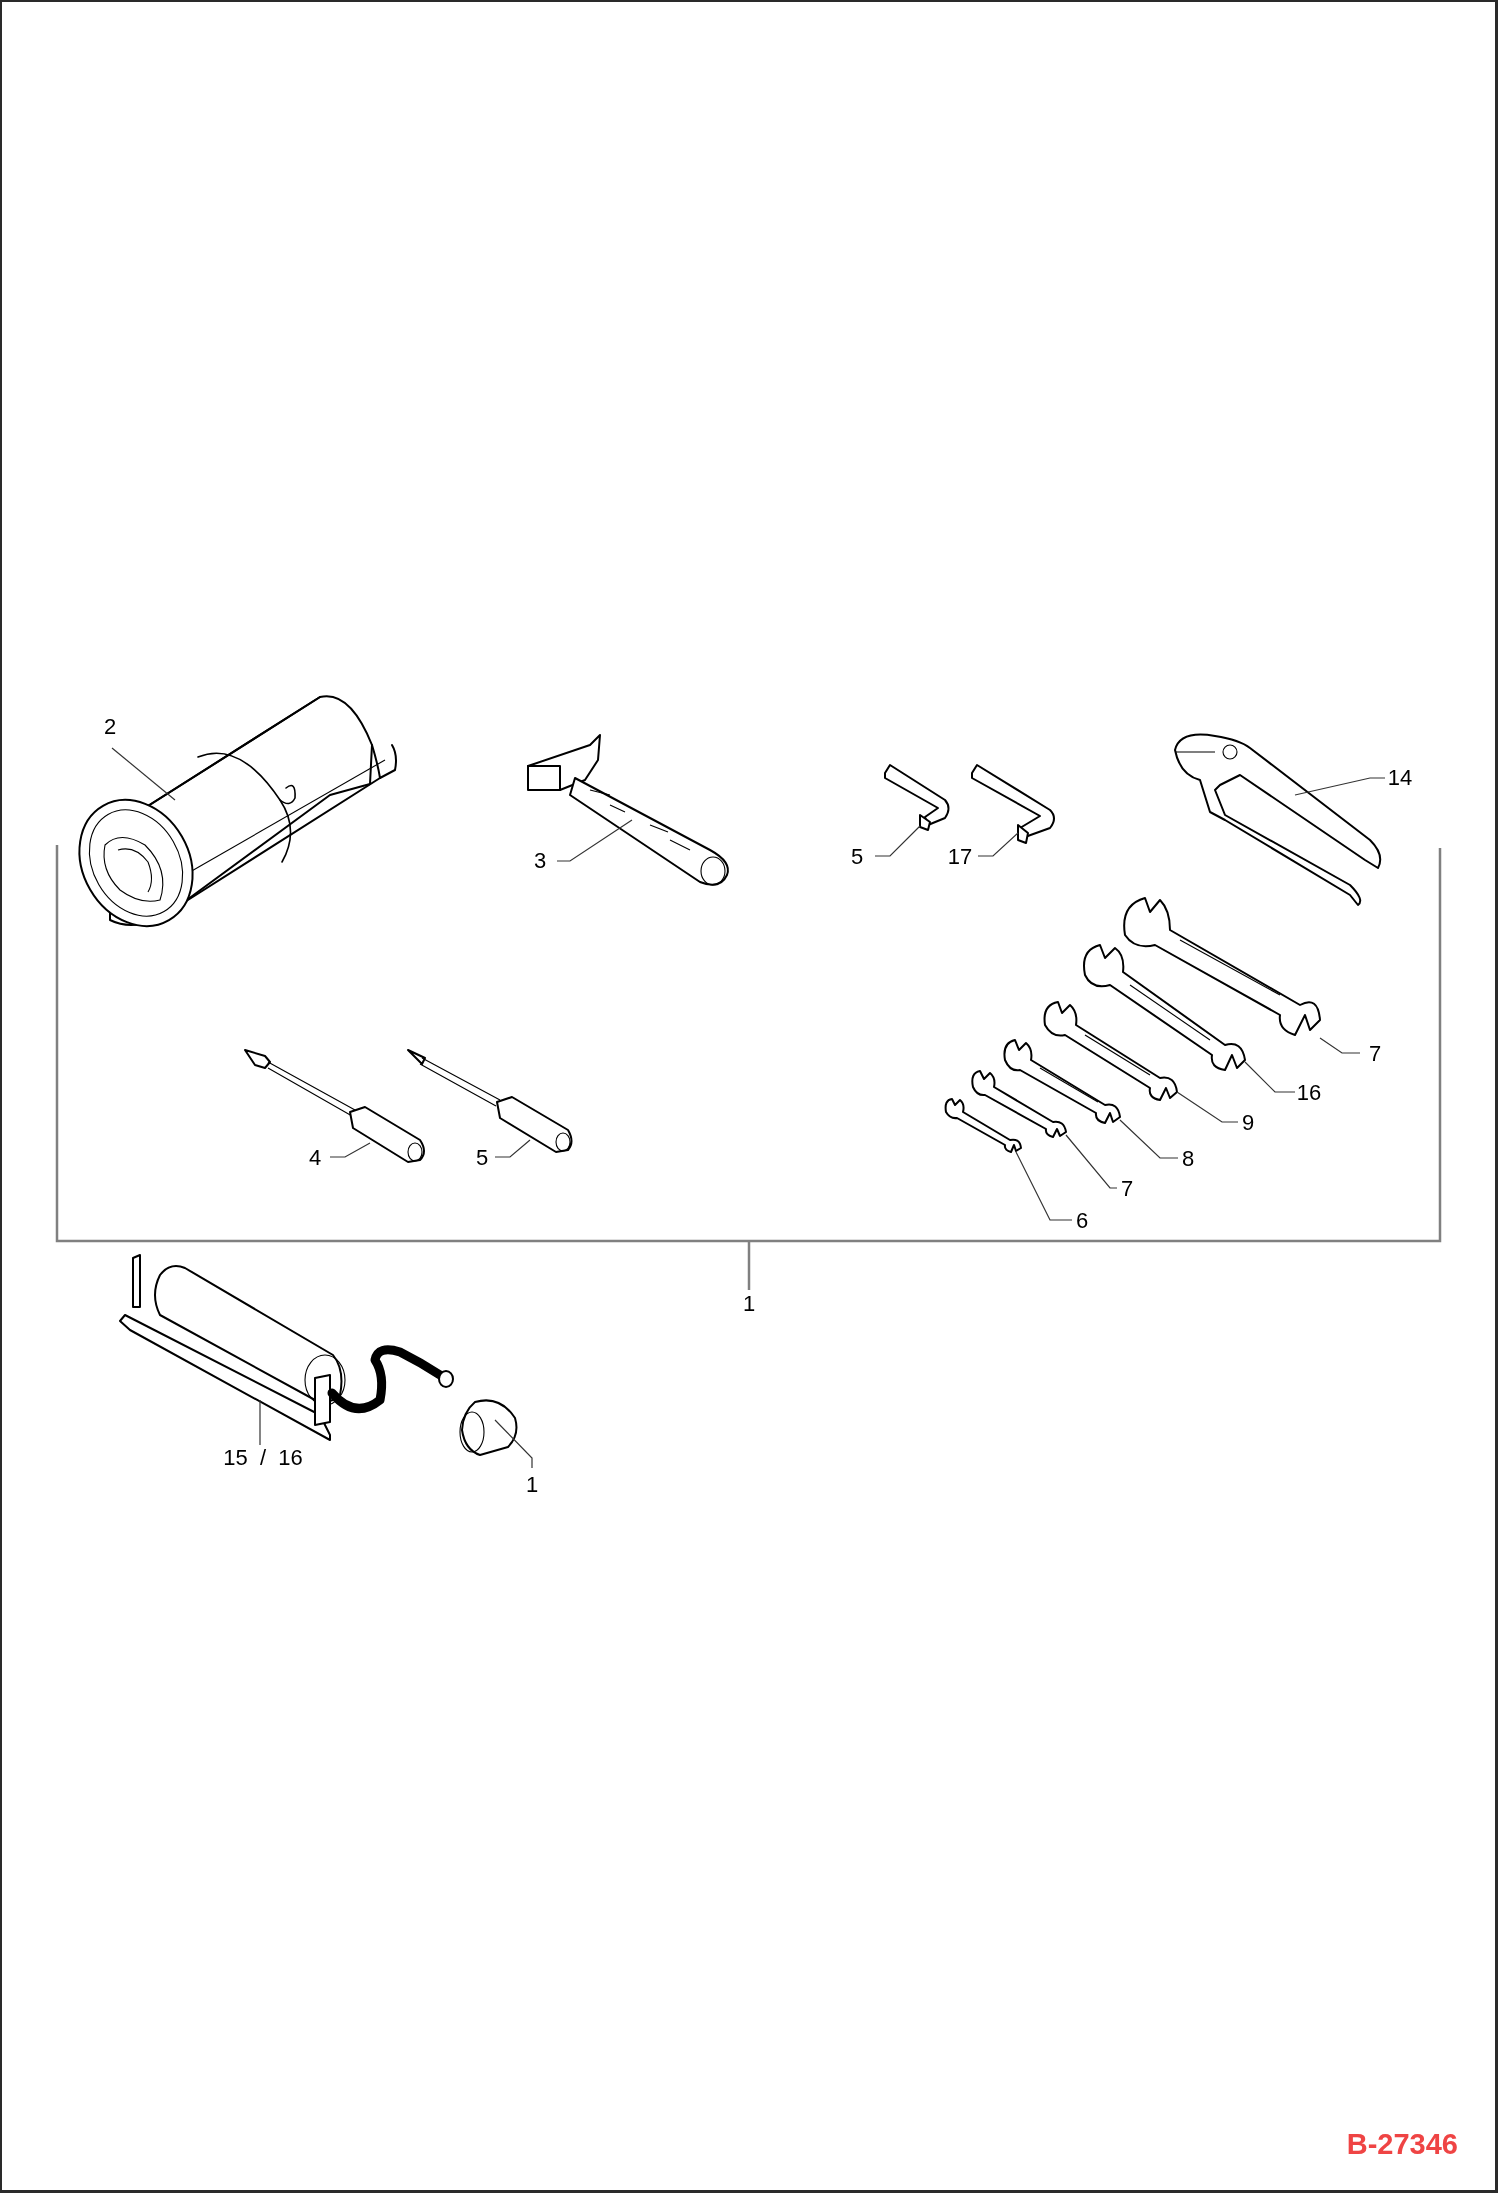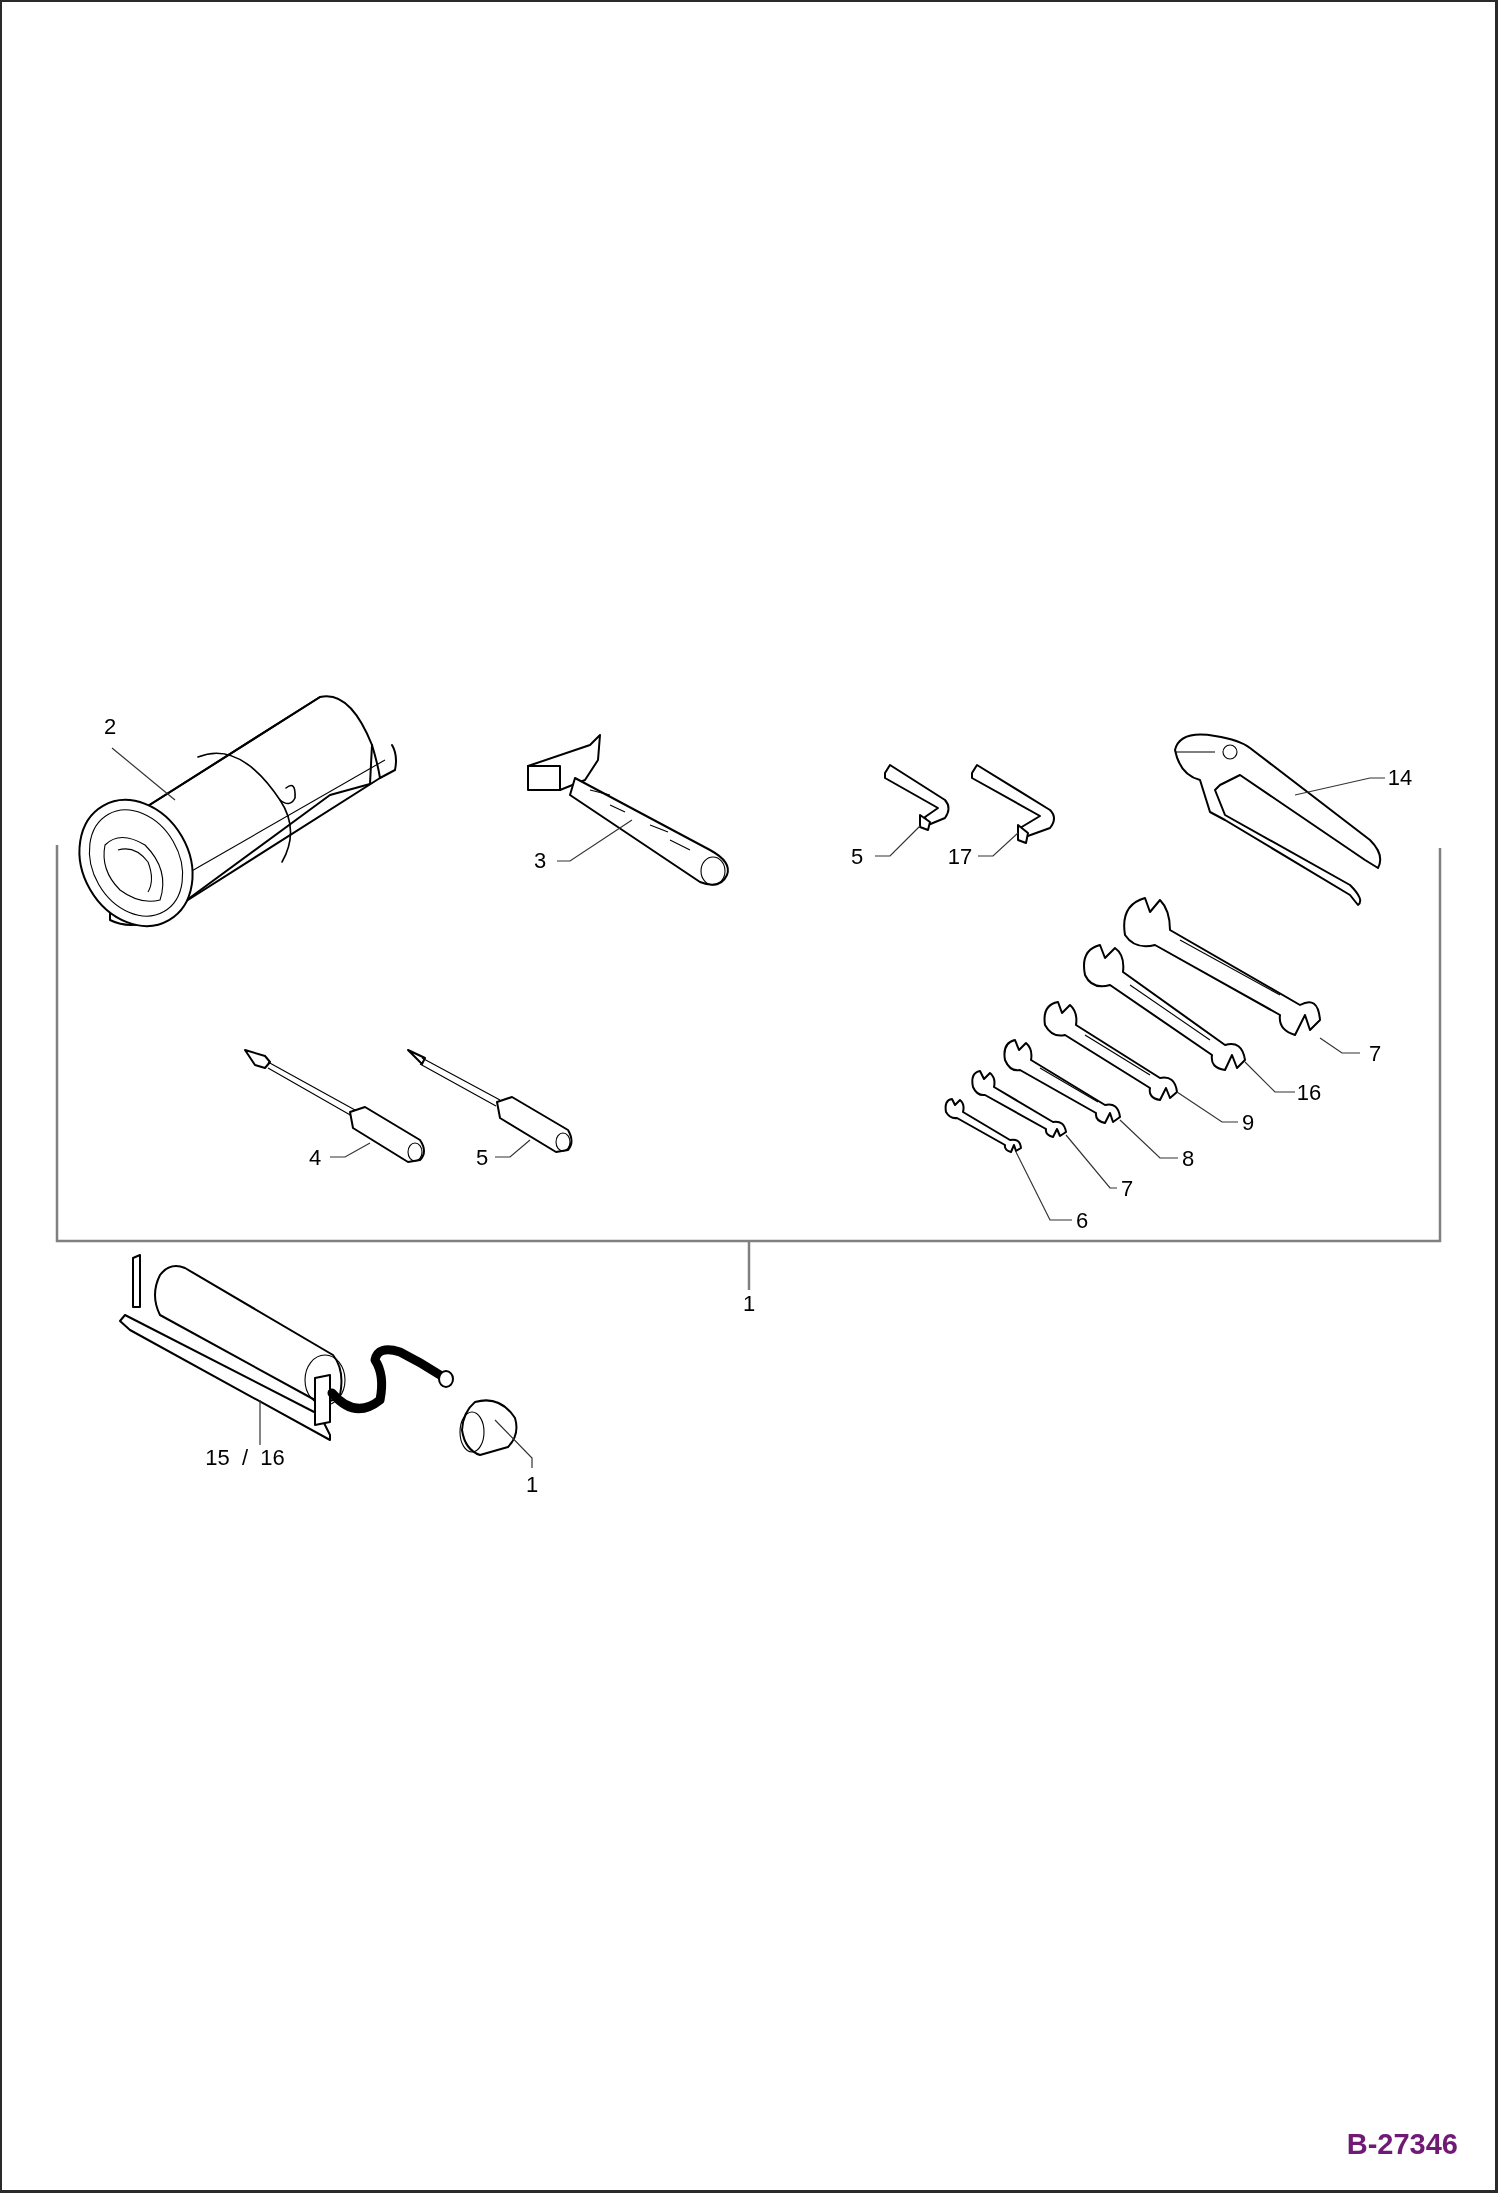--- a/index.html
+++ b/index.html
@@ -8,21 +8,21 @@
     position: absolute; left: 0; top: 0; width: 1498px; height: 2193px;
     box-sizing: border-box; border: 2px solid #2a2a2a; border-right-width: 3px; border-bottom-width: 3px;
   }
   svg.art { position: absolute; left: 0; top: 0; }
   .callout {
     position: absolute; font-family: "Liberation Sans", sans-serif; font-size: 22px;
     color: #000; line-height: 1; white-space: nowrap; transform: translate(-50%, -50%);
   }
   .drawing-no {
     position: absolute; right: 40px; top: 2128px;
-    font-family: "Liberation Sans", sans-serif; font-weight: bold; font-size: 29px; color: #701a75;
+    font-family: "Liberation Sans", sans-serif; font-weight: bold; font-size: 29px; color: #ef4444;
   }
   .stroke { fill: none; stroke: #000; stroke-width: 2; stroke-linejoin: round; stroke-linecap: round; }
   .thin { fill: none; stroke: #000; stroke-width: 1.1; }
   .leader { fill: none; stroke: #333; stroke-width: 1.2; }
   .bracket { fill: none; stroke: #808080; stroke-width: 2.5; }
   .fillw { fill: #fff; stroke: #000; stroke-width: 2; stroke-linejoin: round; }
 </style>
 </head>
 <body>
 
@@ -149,17 +149,17 @@
 <div class="callout" style="left:482px;top:1158px">5</div>
 <div class="callout" style="left:1082px;top:1221px">6</div>
 <div class="callout" style="left:1127px;top:1189px">7</div>
 <div class="callout" style="left:1188px;top:1159px">8</div>
 <div class="callout" style="left:1248px;top:1123px">9</div>
 <div class="callout" style="left:1309px;top:1093px">16</div>
 <div class="callout" style="left:1375px;top:1054px">7</div>
 <div class="callout" style="left:857px;top:857px">5</div>
 <div class="callout" style="left:960px;top:857px">17</div>
 <div class="callout" style="left:1400px;top:778px">14</div>
-<div class="callout" style="left:245px;top:1458px;white-space:pre">15  /  16</div>
+<div class="callout" style="left:263px;top:1458px;white-space:pre">15  /  16</div>
 <div class="callout" style="left:532px;top:1485px">1</div>
 <div class="callout" style="left:749px;top:1304px">1</div>
 
 <div class="drawing-no">B-27346</div>
 
 </body></html>

